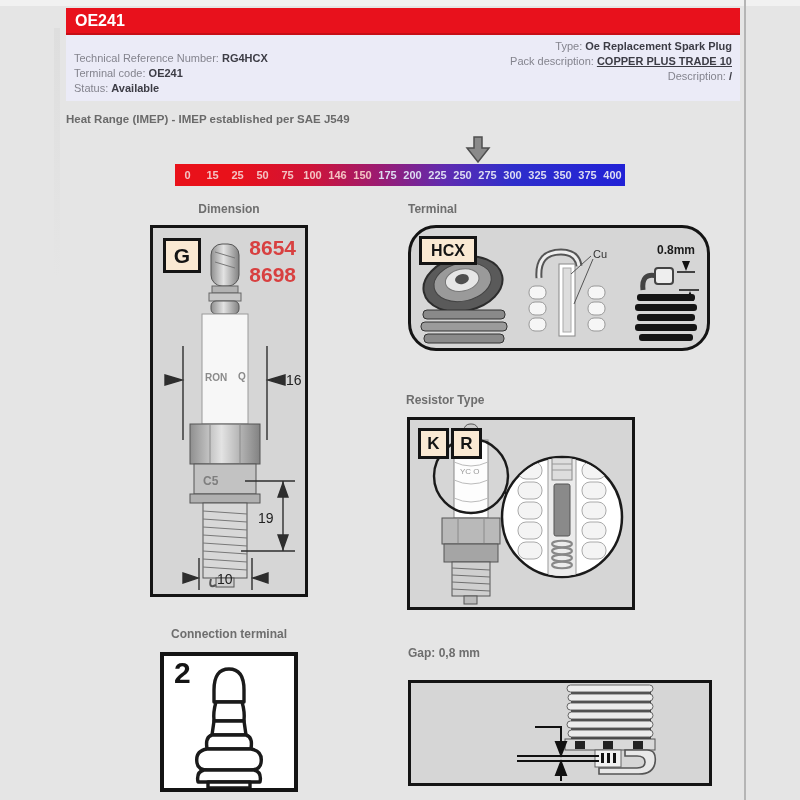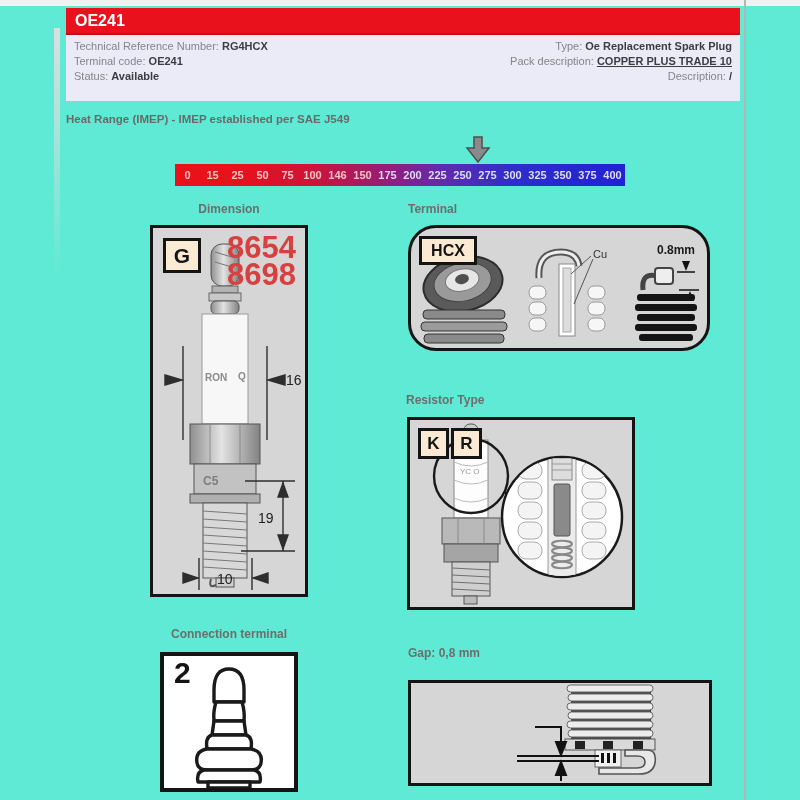--- a/index.html
+++ b/index.html
@@ -1,28 +1,28 @@
 <!DOCTYPE html>
 <html><head>
 <meta charset="utf-8">
 <style>
   html,body{margin:0;padding:0;background:#fff;}
-  .stage{position:relative;width:800px;height:800px;background:#5eead4;overflow:hidden;
+  .stage{position:relative;width:800px;height:800px;background:#e5e5e5;overflow:hidden;
          font-family:"Liberation Sans",sans-serif;}
   .top-strip{position:absolute;left:0;top:0;width:800px;height:6px;background:#f1f1f1;}
   .scroll-line{position:absolute;left:744px;top:0;width:2px;height:800px;background:#b5b5b5;}
   .left-shadow{position:absolute;left:54px;top:28px;width:6px;height:250px;
                background:linear-gradient(to bottom,#dedede,rgba(255,255,255,0));}
 
   
   .titlebar{position:absolute;left:66px;top:8px;width:674px;height:27px;background:#e8111c;
             border-bottom:2px solid #c70e17;box-sizing:border-box;color:#fff;font-weight:bold;
             font-size:16px;line-height:25px;padding-left:9px;}
   .infopanel{position:absolute;left:66px;top:35px;width:674px;height:66px;background:#ebebf7;}
-  .info-left{position:absolute;left:8px;top:4px;font-size:11px;}
+  .info-left{position:absolute;left:8px;top:16px;font-size:11px;}
   .info-right{position:absolute;right:8px;top:4px;font-size:11px;text-align:right;}
   .info-row{line-height:15px;color:#84848e;}
   .val{color:#3c3c45;font-weight:bold;}
   .u{text-decoration:underline;}
 
   
   .heat-title{position:absolute;left:66px;top:113px;width:674px;text-align:left;
               font-size:11.5px;font-weight:bold;color:#6a6a6a;}
   .heat-pointer{position:absolute;top:136px;width:28px;height:27px;}
   .heat-bar{position:absolute;left:175px;top:164px;width:450px;height:22px;display:flex;
@@ -47,21 +47,21 @@
   #gap-box{left:408px;top:680px;width:304px;height:106px;}
 
   .badge{position:absolute;background:#fae9d3;border:3px solid #141414;color:#141414;
          font-weight:bold;text-align:center;z-index:3;}
   #badge-g{left:10px;top:10px;width:32px;height:29px;font-size:21px;line-height:29px;}
   #badge-hcx{left:8px;top:8px;width:52px;height:23px;font-size:16px;line-height:23px;}
   #badge-k{left:8px;top:8px;width:25px;height:25px;font-size:17px;line-height:25px;}
   #badge-r{left:41px;top:8px;width:25px;height:25px;font-size:17px;line-height:25px;}
 
   .partnums{position:absolute;right:9px;top:6px;text-align:right;color:#d84040;
-            font-weight:bold;font-size:31px;line-height:27px;z-index:3;}
+            font-weight:bold;font-size:21px;line-height:27px;z-index:3;}
   #conn-code{position:absolute;left:10px;top:0px;font-size:30px;font-weight:bold;color:#141414;z-index:3;}
   .fillsvg{position:absolute;left:0;top:0;width:100%;height:100%;}
 </style>
 </head>
 <body>
 
 <div class="stage">
   <div class="top-strip"></div>
   <div class="scroll-line"></div>
   <div class="left-shadow"></div>

